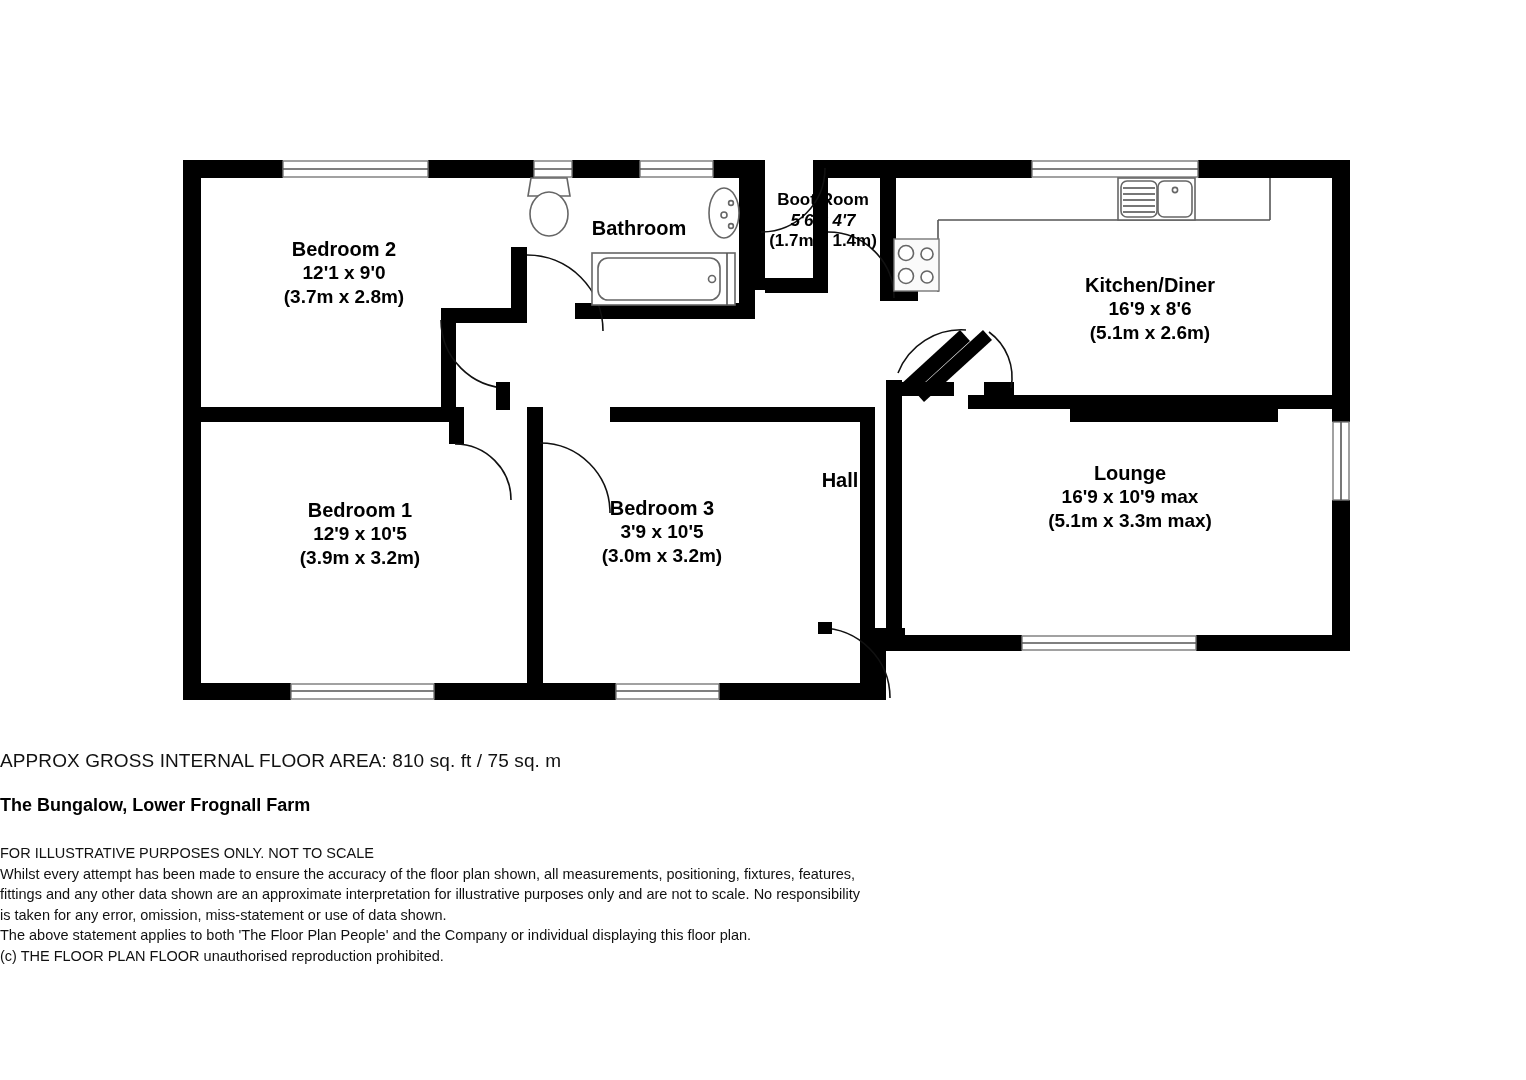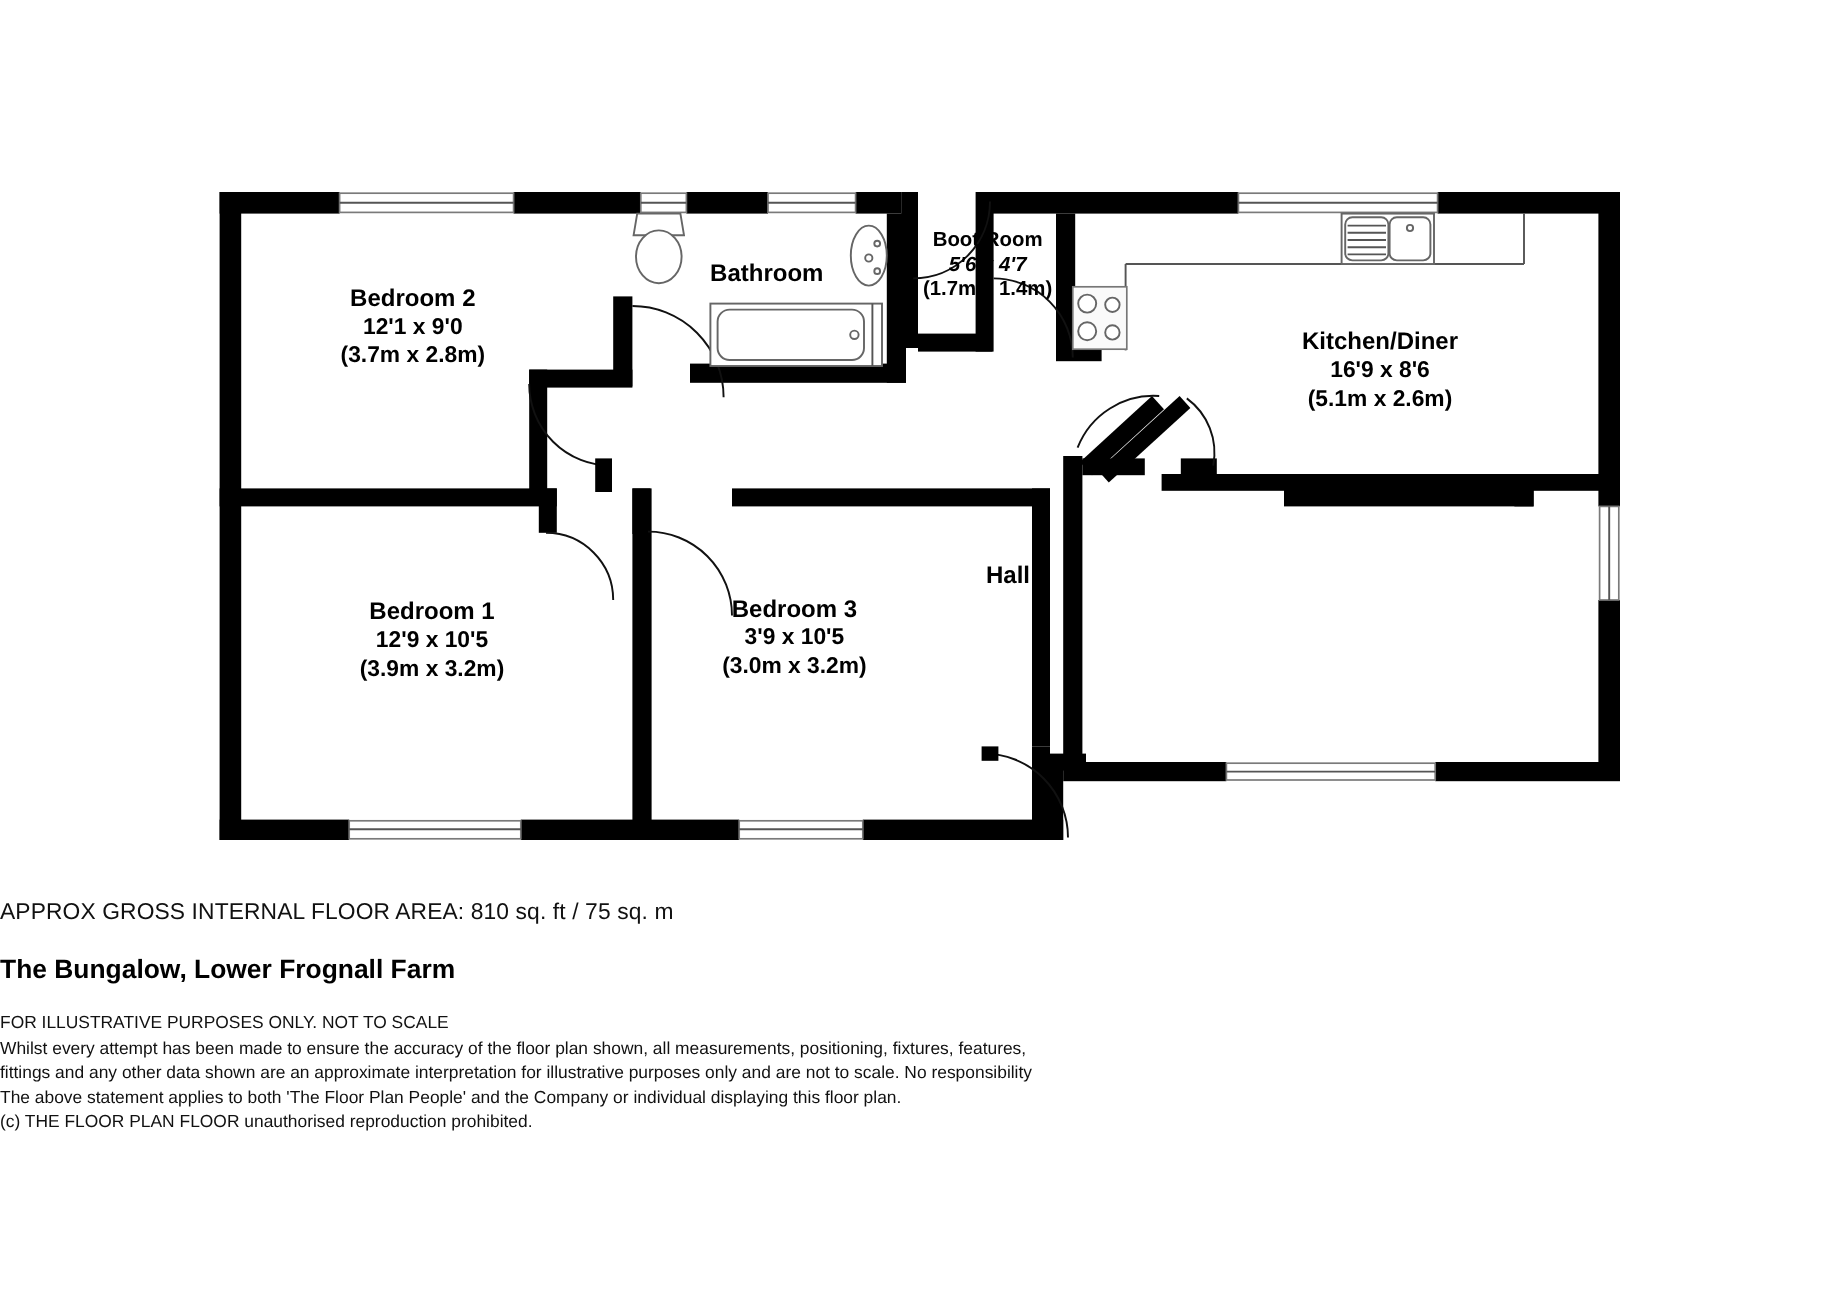--- a/index.html
+++ b/index.html
@@ -61,21 +61,21 @@
     text-align: left;
   }
   .footer-area {
     top: 750px;
     font-size: 19px;
     letter-spacing: 0.1px;
     color: #111111;
   }
   .footer-title {
     top: 795px;
-    font-size: 22px;
+    font-size: 18px;
     font-weight: bold;
     color: #000000;
   }
   .footer-disc {
     top: 843px;
     font-size: 14.5px;
     line-height: 1.42;
     color: #111111;
   }
   .footer-disc div { white-space: nowrap; }
@@ -280,26 +280,32 @@
   <div class="room-label label-bedroom3" style="left:512px; top:496px; width:300px;">
     <div class="rl-name">Bedroom 3</div>
     <div class="rl-imp">3'9 x 10'5</div>
     <div class="rl-met">(3.0m x 3.2m)</div>
   </div>
 
   <div class="room-label label-hall" style="left:780px; top:468px; width:120px;">
     <div class="rl-name">Hall</div>
   </div>
 
+  <div class="room-label label-lounge" style="left:970px; top:461px; width:320px;">
+    <div class="rl-name">Lounge</div>
+    <div class="rl-imp">16'9 x 10'9 max</div>
+    <div class="rl-met">(5.1m x 3.3m max)</div>
+  </div>
 
   <div class="footer footer-area">APPROX GROSS INTERNAL FLOOR AREA:   810 sq. ft / 75 sq. m</div>
 
   <div class="footer footer-title">The Bungalow, Lower Frognall Farm</div>
 
   <div class="footer footer-disc">
     <div>FOR ILLUSTRATIVE PURPOSES ONLY.  NOT TO SCALE</div>
     <div>Whilst every attempt has been made to ensure the accuracy of the floor plan shown, all measurements, positioning, fixtures, features,</div>
     <div>fittings and any other data shown are an approximate interpretation for illustrative purposes only and are not to scale.  No responsibility</div>
+    <div>is taken for any error, omission, miss-statement or use of data shown.</div>
     <div>The above statement applies to both 'The Floor Plan People' and the Company or individual displaying this floor plan.</div>
     <div>(c) THE FLOOR PLAN FLOOR unauthorised reproduction prohibited.</div>
   </div>
 
 </div>
 
 </body></html>

